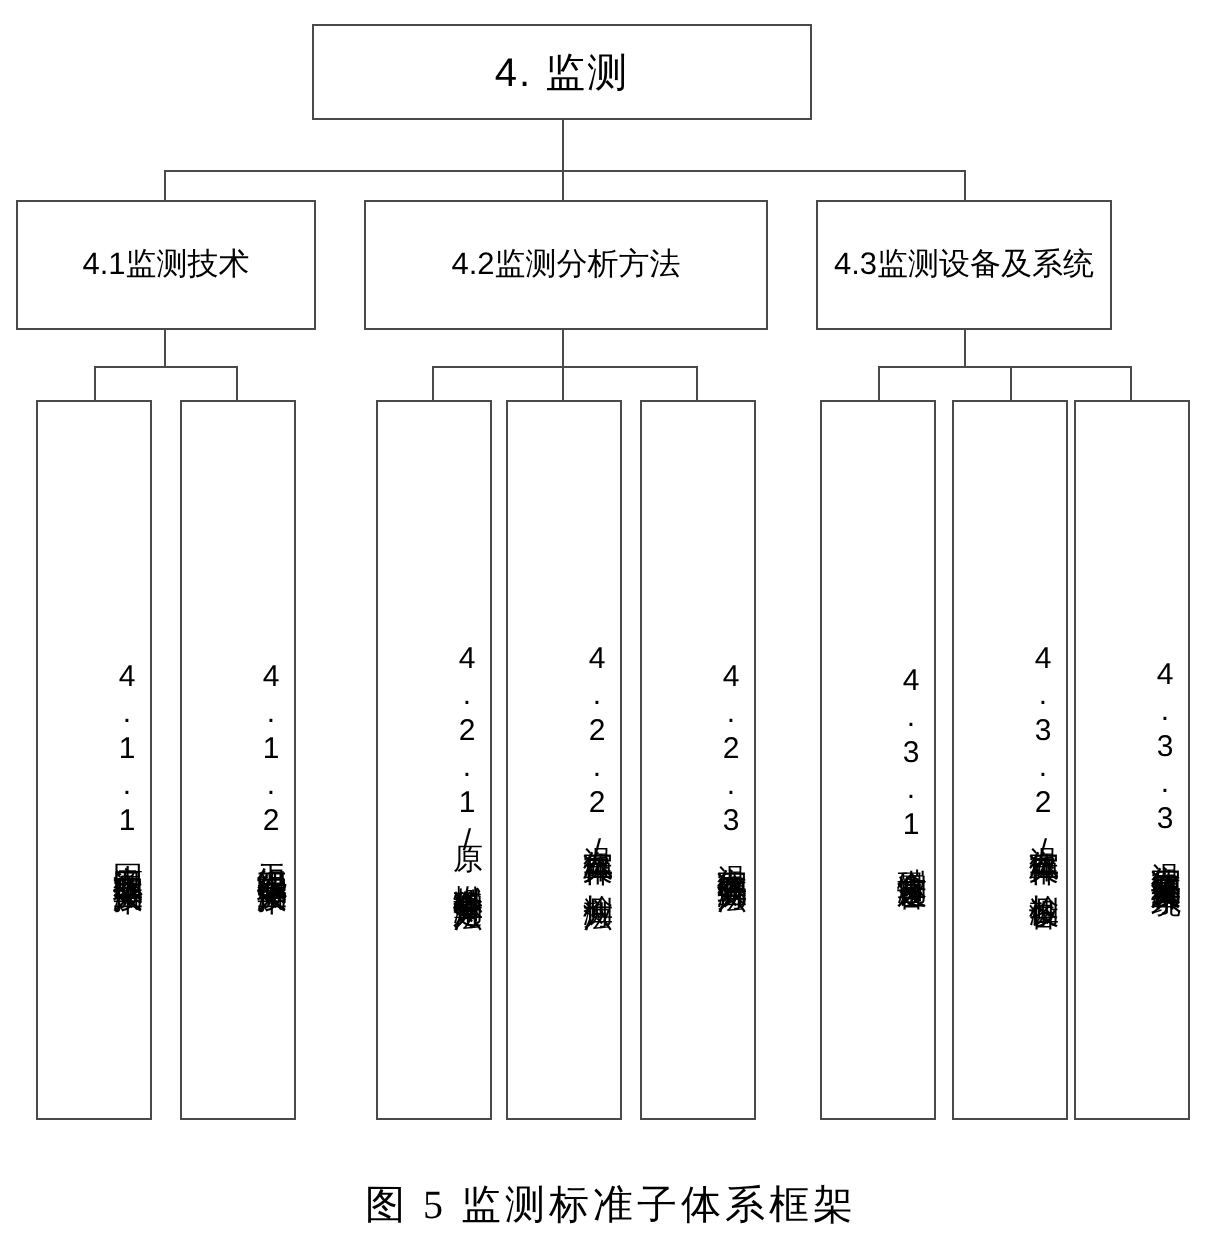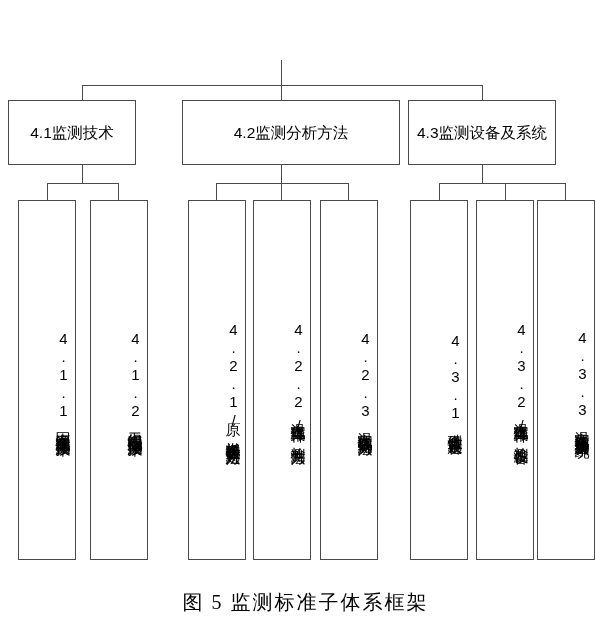--- a/index.html
+++ b/index.html
@@ -61,33 +61,36 @@
     font-size: 20px;
     letter-spacing: 2px;
     font-family: "Liberation Serif", serif;
   }
 </style>
 </head>
 <body>
 
 <div id="page">
 
+  <div class="box root-box" style="left:156px; top:12px; width:250px; height:48px;">
+    <span>4. 监测</span>
+  </div>
 
   <div class="line vline" style="left:281px; top:60px; height:25px;"></div>
 
   <div class="line hline" style="left:82px; top:85px; width:400px;"></div>
 
   <div class="line vline" style="left:82px; top:85px; height:15px;"></div>
   <div class="line vline" style="left:281px; top:85px; height:15px;"></div>
   <div class="line vline" style="left:482px; top:85px; height:15px;"></div>
 
-  <div class="box lvl2-box" style="left:8px; top:100px; width:128px; height:65px;align-items:center;">
+  <div class="box lvl2-box" style="left:8px; top:100px; width:150px; height:65px;align-items:center;">
     <span>4.1监测技术</span>
   </div>
-  <div class="box lvl2-box" style="left:182px; top:100px; width:218px; height:65px;">
+  <div class="box lvl2-box" style="left:182px; top:100px; width:202px; height:65px;">
     <span>4.2监测分析方法</span>
   </div>
   <div class="box lvl2-box" style="left:408px; top:100px; width:148px; height:65px;">
     <span>4.3监测设备及系统</span>
   </div>
 
   <div class="line vline" style="left:82px; top:165px; height:18px;"></div>
   <div class="line hline" style="left:47px; top:183px; width:71px;"></div>
   <div class="line vline" style="left:47px; top:183px; height:17px;"></div>
   <div class="line vline" style="left:118px; top:183px; height:17px;"></div>

